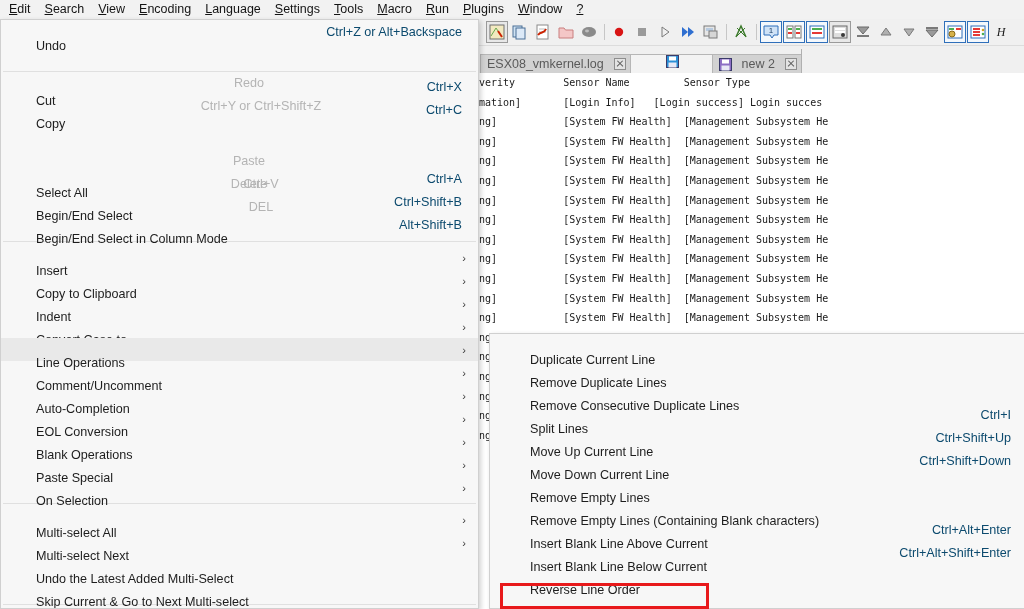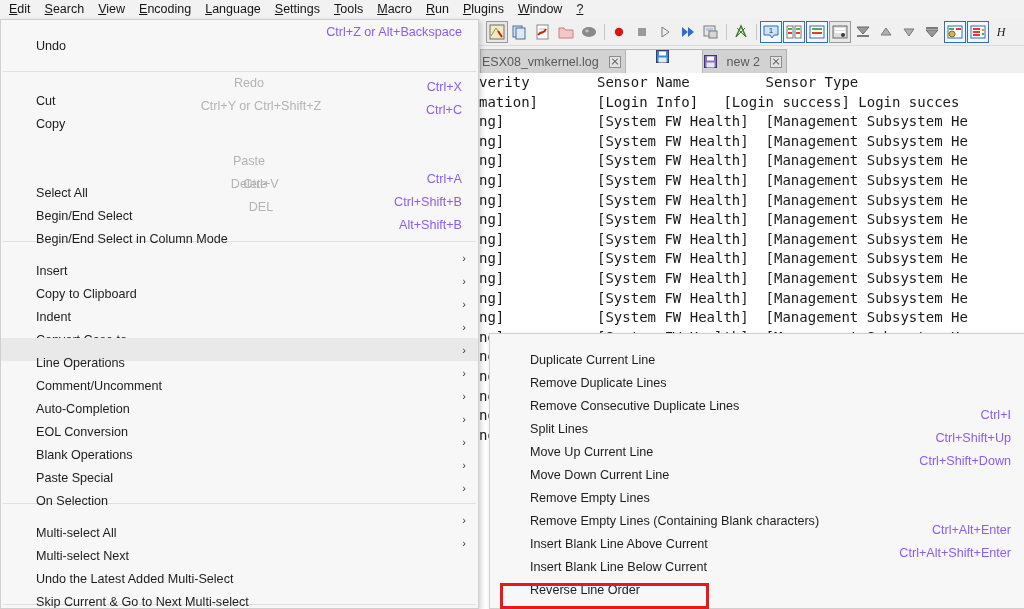--- a/index.html
+++ b/index.html
@@ -57,23 +57,23 @@
 
   
   .tabbar {
     position: absolute; left: 0; top: 46px; width: 1024px; height: 27px;
     background: #f0f0f0;
     display: flex; align-items: flex-end;
     padding-left: 480px;
     overflow: hidden;
   }
   .tab {
-    height: 24px;
+    height: 19px;
     display: flex; align-items: center;
-    padding: 0 4px 0 1px;
+    padding: 0 4px 0 6px;
     font-size: 12.5px;
     color: #5a5a5a;
     background: #d2d2d2;
     border: 1px solid #b6b6b6;
     border-bottom: none;
     margin-right: -1px;
     white-space: nowrap;
     gap: 10px;
   }
   .tab.active {
@@ -96,21 +96,21 @@
   
   .editor {
     position: absolute; left: 478px; top: 73px;
     width: 546px; height: 536px;
     background: #ffffff;
     overflow: hidden;
     border-left: 1px solid #cfcfcf;
   }
   .editor-line {
     font-family: "DejaVu Sans Mono", monospace;
-    font-size: 14px;
+    font-size: 10px;
     line-height: 19.6px;
     color: #1a1a1a;
     white-space: pre;
     height: 19.6px;
   }
 
   
   .menu {
     position: absolute;
     background: #f7f7f7;
@@ -126,21 +126,21 @@
 
   .mi {
     position: relative;
     height: 23px;
     display: flex; align-items: center;
     padding: 0 16px 0 35px;
     white-space: nowrap;
     line-height: 23px;
   }
   .mi .mi-label { flex: 1 1 auto; margin-top: 28px; }
-  .mi .mi-accel { color: #8b5cf6; padding-left: 24px; }
+  .mi .mi-accel { color: #0c4a6e; padding-left: 24px; }
   .mi.disabled, .mi.disabled .mi-accel { color: #b4b4b4; flex-direction: column; }
   .mi.hl { background: #e9e9e9; }
   .mi .chev {
     position: absolute; right: 12px; top: 50%;
     transform: translateY(-50%);
     font-size: 11px; color: #3a3a3a; line-height: 1;
   }
   .msep {
     height: 1px; background: #e0e0e0; margin: 4px 2px 4px 2px;
   }

